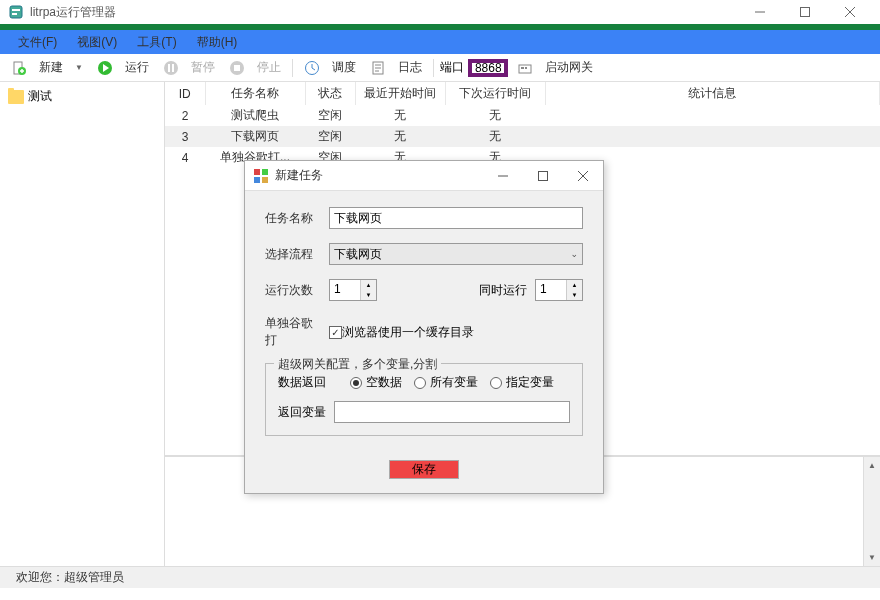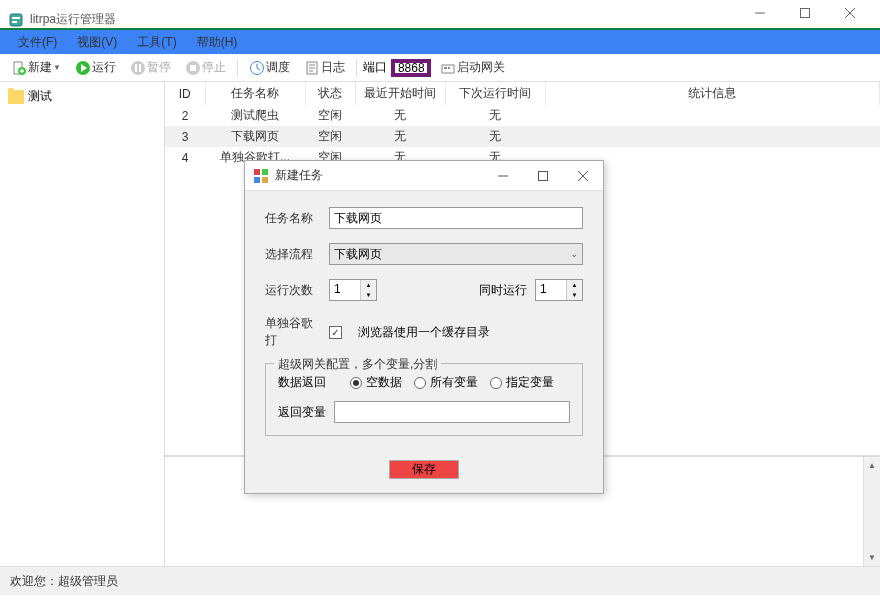--- a/index.html
+++ b/index.html
@@ -1,31 +1,31 @@
 <!DOCTYPE html>
 <html><head>
   <meta charset="utf-8">
   <style>
     * { box-sizing: border-box; margin: 0; padding: 0; font-family: "Microsoft YaHei", "Segoe UI", sans-serif; font-size: 12px; }
     body { width: 880px; height: 600px; background: #fff; overflow: hidden; position: relative; }
     
     
-    .titlebar { height: 30px; background: #fff; border-bottom: 2px solid #15803d; display: flex; align-items: flex-end; padding: 0 8px; }
+    .titlebar { height: 30px; background: #fff; border-bottom: 6px solid #15803d; display: flex; align-items: center; padding: 0 8px; }
     .titlebar-icon { width: 16px; height: 16px; margin-right: 6px; }
     .titlebar-title { flex: 1; color: #555; }
     .titlebar-controls { display: flex; }
     .titlebar-btn { width: 45px; height: 30px; display: flex; align-items: center; justify-content: center; color: #666; }
     
     
     .menubar { height: 24px; display: flex; align-items: center; padding: 0 8px; background: #3b82f6; }
     .menu-item { padding: 2px 10px; color: #333; cursor: default; }
     
     
     .toolbar { height: 28px; display: flex; align-items: center; padding: 0 6px; background: #fff; border-bottom: 1px solid #e0e0e0; gap: 4px; }
-    .tool-btn { display: flex; align-items: center; gap: 1px; padding: 2px 5px; color: #333; cursor: default; }
+    .tool-btn { display: flex; align-items: center; gap: 12px; padding: 2px 5px; color: #333; cursor: default; }
     .tool-btn.disabled { color: #aaa; }
     .tool-icon { width: 16px; height: 16px; display: inline-flex; align-items: center; justify-content: center; }
     .tool-sep { width: 1px; height: 18px; background: #ddd; margin: 0 2px; }
     .port-input { width: 40px; border: 4px solid #701a75; padding: 1px 3px; height: 18px; }
     
     
     .main-area { display: flex; height: 484px; }
     .sidebar { width: 165px; border-right: 1px solid #ddd; padding: 4px; background: #fff; }
     .tree-item { display: flex; align-items: center; gap: 4px; padding: 2px 4px; }
     .folder-icon { width: 16px; height: 14px; background: #ffd767; border-radius: 1px; position: relative; }
@@ -35,39 +35,39 @@
     .table-area { flex: 1; border-bottom: 1px solid #ddd; overflow: hidden; }
     .table { width: 100%; border-collapse: collapse; }
     .table th { text-align: center; font-weight: normal; padding: 3px 6px; border-right: 1px solid #e8e8e8; background: #fff; color: #333; }
     .table td { text-align: center; padding: 2px 6px; color: #333; }
     .table tr.selected td { background: #f0f0f0; }
     .bottom-panel { height: 110px; border-top: 1px solid #ddd; background: #fff; position: relative; }
     .scrollbar-v { position: absolute; right: 0; top: 0; width: 17px; height: 100%; background: #f0f0f0; border-left: 1px solid #ddd; }
     .scroll-arrow { height: 17px; display: flex; align-items: center; justify-content: center; color: #666; font-size: 8px; }
     
     
-    .statusbar { height: 29px; background: #f0f0f0; border-top: 1px solid #ddd; display: flex; align-items: center; padding: 0 10px; color: #333; }
+    .statusbar { height: 22px; background: #f0f0f0; border-top: 1px solid #ddd; display: flex; align-items: center; padding: 0 16px; color: #333; }
     
     
     .dialog { position: absolute; left: 244px; top: 160px; width: 360px; background: #f0f0f0; border: 1px solid #aaa; box-shadow: 2px 2px 8px rgba(0,0,0,0.2); }
     .dialog-titlebar { height: 30px; background: #fff; display: flex; align-items: center; padding: 0 8px; border-bottom: 1px solid #e0e0e0; }
     .dialog-icon { width: 16px; height: 16px; margin-right: 6px; }
     .dialog-title { flex: 1; color: #333; }
     .dialog-controls { display: flex; margin-right: -8px; }
     .dialog-btn { width: 40px; height: 28px; display: flex; align-items: center; justify-content: center; color: #555; }
     .dialog-body { padding: 16px 20px; }
     .form-row { display: flex; align-items: center; margin-bottom: 14px; gap: 8px; }
     .form-label { width: 56px; color: #333; }
     .form-input { flex: 1; border: 1px solid #999; background: #fff; padding: 2px 4px; height: 22px; }
     .form-select { flex: 1; border: 1px solid #999; background: #e8e8e8; padding: 2px 4px; height: 22px; display: flex; align-items: center; justify-content: space-between; }
     .spinner { width: 48px; border: 1px solid #999; background: #fff; height: 22px; display: flex; }
     .spinner-val { flex: 1; padding: 2px 4px; }
     .spinner-btns { width: 16px; display: flex; flex-direction: column; border-left: 1px solid #ccc; }
     .spinner-btn { flex: 1; display: flex; align-items: center; justify-content: center; font-size: 6px; background: #f0f0f0; }
-    .checkbox-row { display: flex; align-items: center; gap: 16px; }
+    .checkbox-row { display: flex; align-items: center; gap: 0; }
     .checkbox { width: 13px; height: 13px; border: 1px solid #666; background: #fff; display: flex; align-items: center; justify-content: center; }
     .checkbox.checked::after { content: "✓"; font-size: 10px; color: #333; }
     
     .fieldset { border: 1px solid #bbb; padding: 10px 12px; margin-top: 10px; position: relative; }
     .fieldset-legend { position: absolute; top: -8px; left: 8px; background: #f0f0f0; padding: 0 4px; color: #333; }
     .radio-row { display: flex; align-items: center; gap: 20px; margin-bottom: 10px; }
     .radio-group { display: flex; gap: 12px; margin-left: 4px; }
     .radio { width: 12px; height: 12px; border: 1px solid #666; border-radius: 50%; background: #fff; display: flex; align-items: center; justify-content: center; }
     .radio.checked::after { content: ""; width: 6px; height: 6px; background: #333; border-radius: 50%; }
     .radio-item { display: flex; align-items: center; gap: 4px; }

